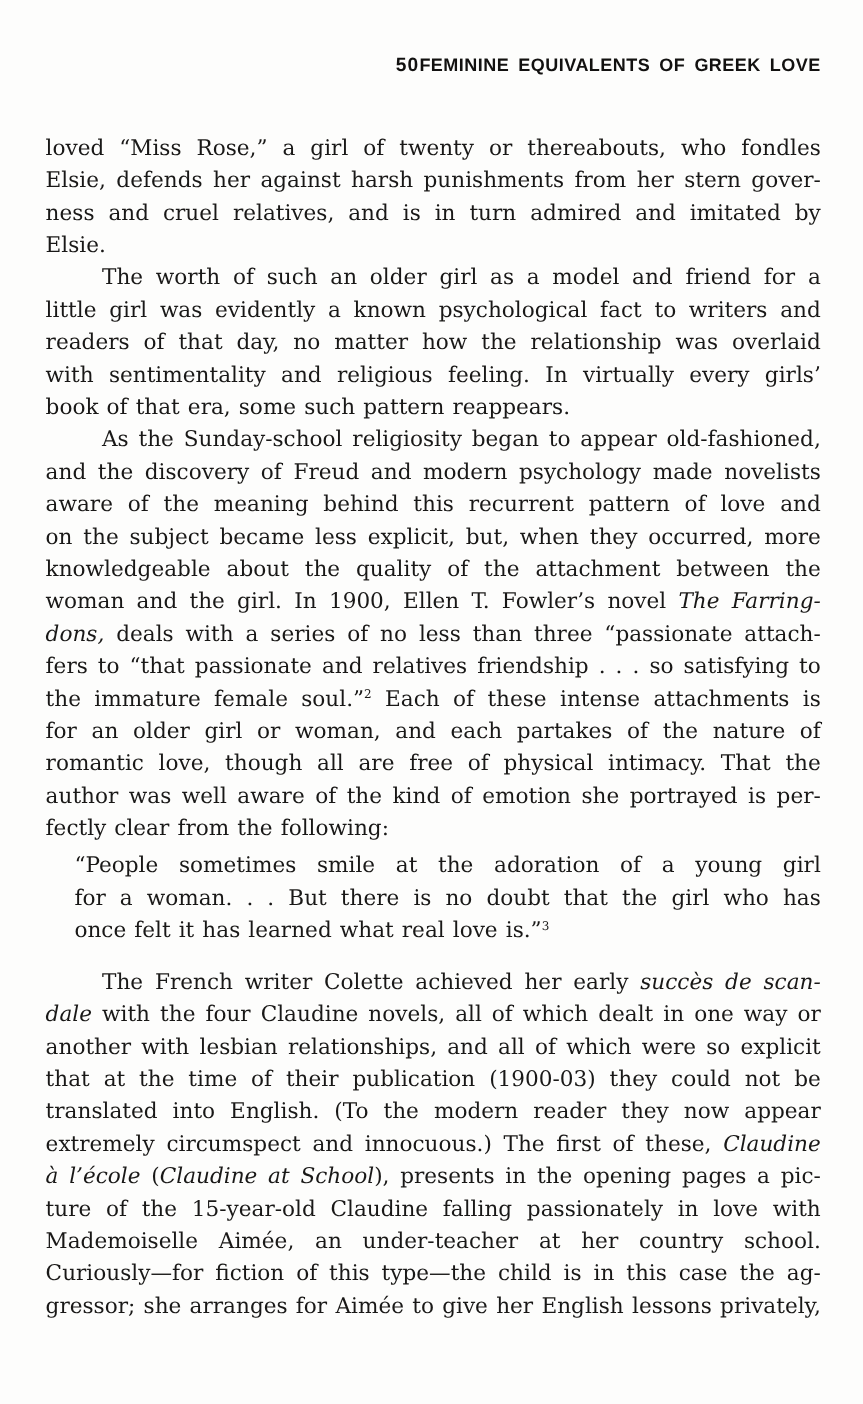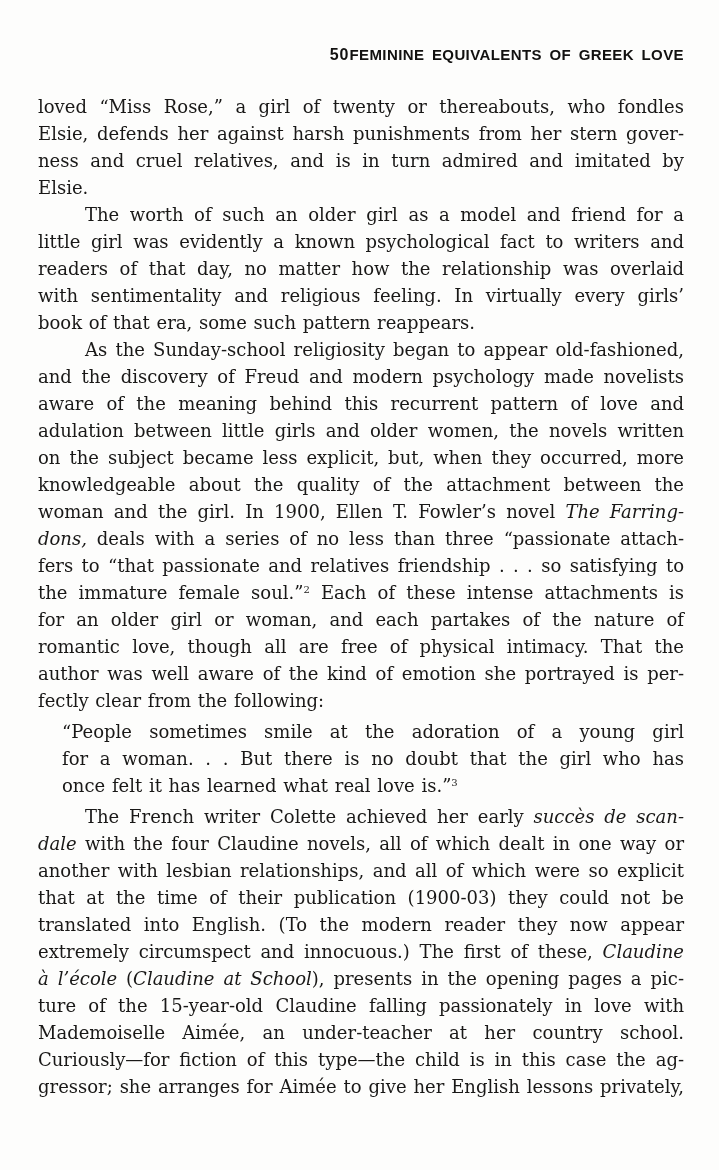--- a/index.html
+++ b/index.html
@@ -19,25 +19,25 @@
     justify-content: flex-end;
     align-items: baseline;
     font-family: "Liberation Sans", sans-serif;
     font-weight: bold;
     color: #121110;
   }
   .page-number { font-size: 16px; letter-spacing: 1px; }
   .head-title  { font-size: 15px; letter-spacing: 0.4px; word-spacing: 3px; }
   .body-text {
     position: absolute;
-    top: 93px; left: 38px;
+    top: 110px; left: 38px;
     width: 646px;
   }
   .para { margin: 0; }
-  .para.quote { padding-left: 24px; margin-top: 4px; margin-bottom: 4px; }
+  .para.quote { padding-left: 24px; margin-top: 4px; margin-bottom: 16px; }
   .line {
     font-size: 18px;
     line-height: 27px;
     text-align: justify;
     text-align-last: justify;
     word-spacing: 1px;
     white-space: normal;
   }
   .line.lastleft { text-align-last: left; }
   .line.indent { text-indent: 47px; }
@@ -67,21 +67,20 @@
         <div class="line indent">The worth of such an older girl as a model and friend for a</div>
         <div class="line">little girl was evidently a known psychological fact to writers and</div>
         <div class="line">readers of that day, no matter how the relationship was overlaid</div>
         <div class="line">with sentimentality and religious feeling. In virtually every girls’</div>
         <div class="line lastleft">book of that era, some such pattern reappears.</div>
       </div>
       <div class="para">
         <div class="line indent">As the Sunday-school religiosity began to appear old-fashioned,</div>
         <div class="line">and the discovery of Freud and modern psychology made novelists</div>
         <div class="line">aware of the meaning behind this recurrent pattern of love and</div>
-        <div class="line">adulation between little girls and older women, the novels written</div>
         <div class="line">on the subject became less explicit, but, when they occurred, more</div>
         <div class="line">knowledgeable about the quality of the attachment between the</div>
         <div class="line">woman and the girl. In 1900, Ellen T. Fowler’s novel <em>The Farring-</em></div>
         <div class="line"><em>dons,</em> deals with a series of no less than three “passionate attach-</div>
         <div class="line">fers to “that passionate and relatives friendship . . . so satisfying to</div>
         <div class="line">the immature female soul.”<sup>2</sup> Each of these intense attachments is</div>
         <div class="line">for an older girl or woman, and each partakes of the nature of</div>
         <div class="line">romantic love, though all are free of physical intimacy. That the</div>
         <div class="line">author was well aware of the kind of emotion she portrayed is per-</div>
         <div class="line lastleft">fectly clear from the following:</div>

